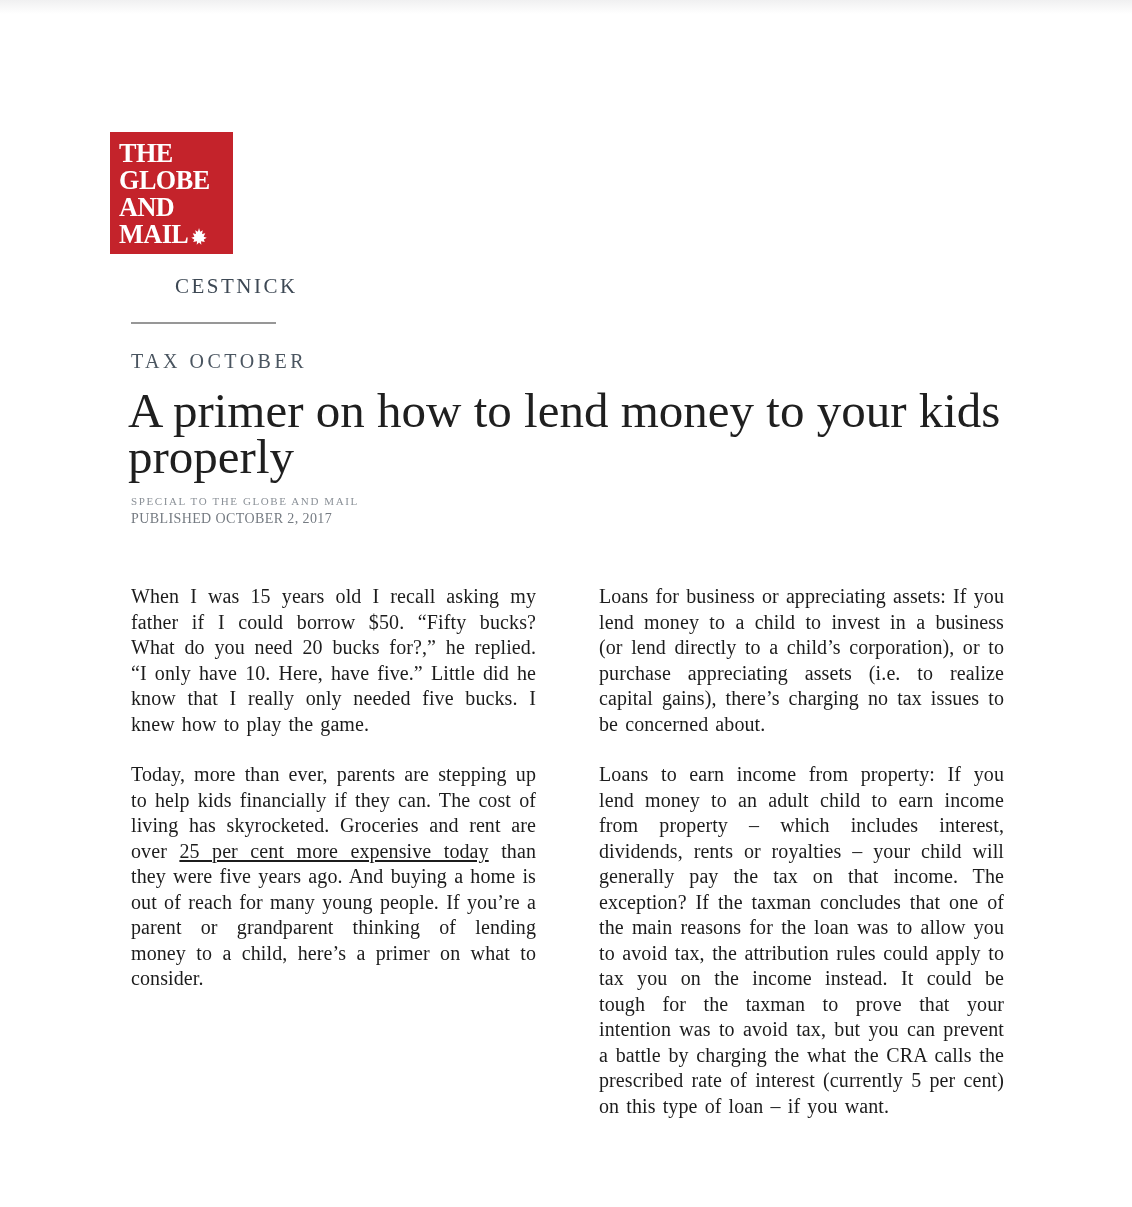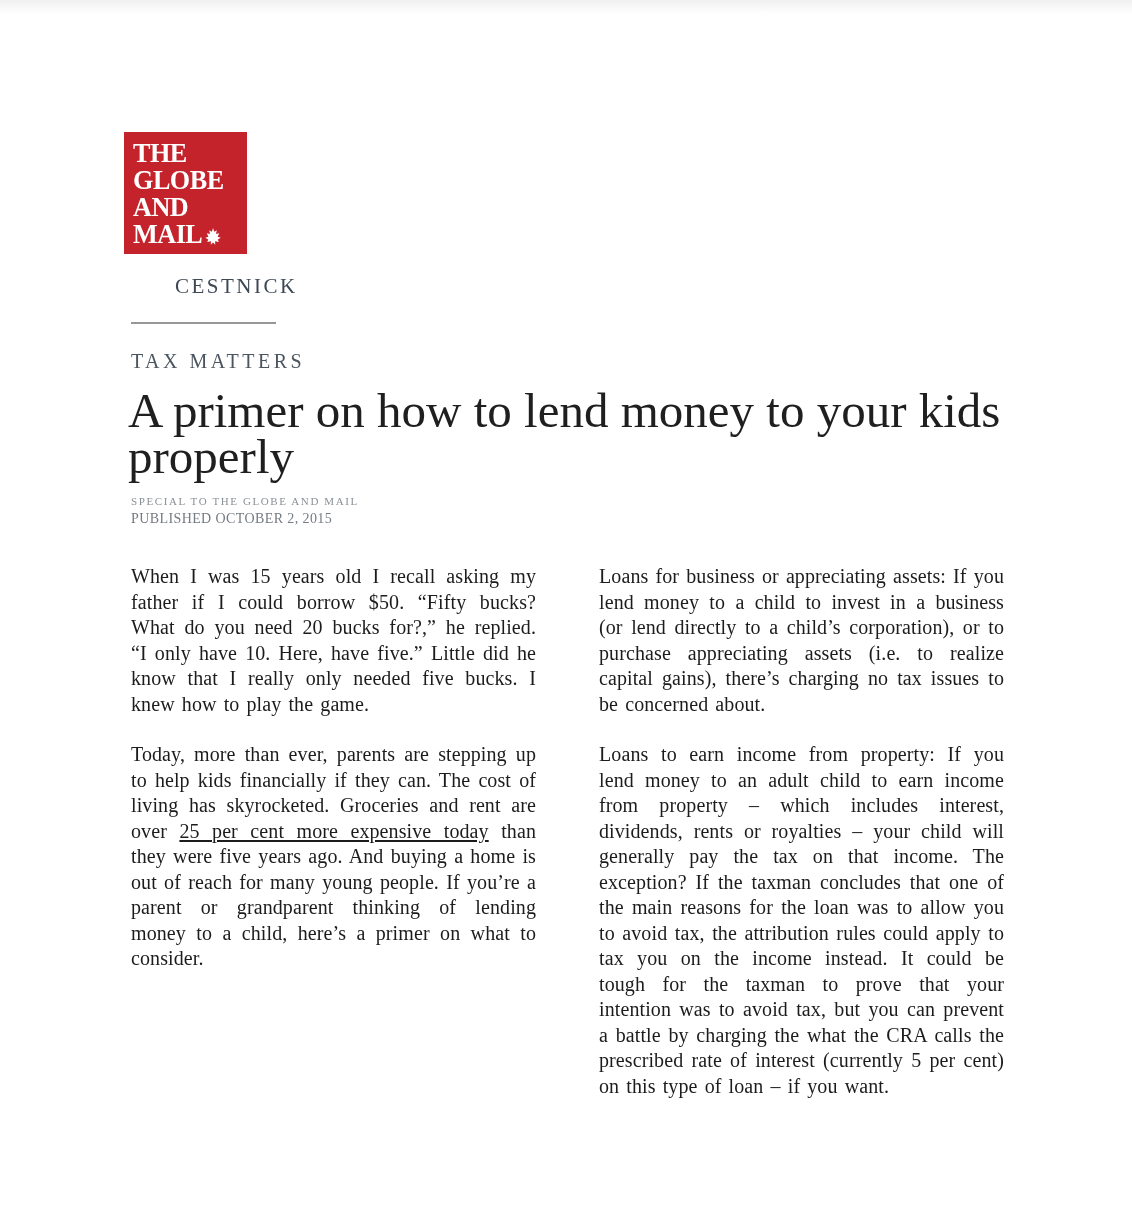--- a/index.html
+++ b/index.html
@@ -8,21 +8,21 @@
     width:1132px; height:1207px;
     font-family:"Liberation Serif", serif;
     position:relative; overflow:hidden;
     color:#1d1d1d;
   }
   .top-fade {
     position:absolute; left:0; top:0; width:1132px; height:14px;
     background:linear-gradient(var(--page-top-tint,#f0f0f1), #ffffff);
   }
   .logo {
-    position:absolute; left:124px; top:132px;
+    position:absolute; left:110px; top:132px;
     width:123px; height:122px;
     background:var(--logo-red,#c4232b);
     color:#ffffff;
     padding:7px 0 0 9px;
   }
   .logo-line {
     display:block;
     font-weight:bold;
     font-size:27px; line-height:27px;
     letter-spacing:-0.5px;
@@ -63,21 +63,21 @@
   .published {
     font-size:14px; letter-spacing:0.4px;
     color:var(--published-gray,#757b82);
     line-height:18px;
   }
   .columns {
     position:absolute; left:131px; top:564px;
     width:874px;
     display:flex; gap:63px;
   }
-  .col { width:405px; flex:0 0 405px; }
+  .col { width:405px; flex:0 0 405px;margin-top:20px; }
   .col p {
     font-size:20px; line-height:25.5px;
     letter-spacing:0.1px; word-spacing:2px;
     text-align:justify;
     margin:0 0 25px 0;
     color:#1c1c1c;
   }
   .body-link {
     color:inherit;
     text-decoration:underline;
@@ -100,27 +100,27 @@
     <span class="leaf">
       <svg width="17" height="17" viewBox="0 0 100 100" aria-hidden="true">
         <path fill="#ffffff" d="M50 4 L57 24 L73 16 L68 37 L88 33 L78 52 L97 58 L79 68 L85 82 L62 78 L64 97 L50 85 L36 97 L38 78 L15 82 L21 68 L3 58 L22 52 L12 33 L32 37 L27 16 L43 24 Z"></path>
       </svg>
     </span>
   </span>
 </div>
 
 <div class="author">CESTNICK</div>
 <div class="divider"></div>
-<div class="kicker">TAX MATTERS</div>
+<div class="kicker">TAX OCTOBER</div>
 
 <h1 class="headline">A primer on how to lend money to your kids properly</h1>
 
 <div class="byline-block">
   <div class="byline">SPECIAL TO THE GLOBE AND MAIL</div>
-  <div class="published">PUBLISHED OCTOBER 2, 2015</div>
+  <div class="published">PUBLISHED OCTOBER 2, 2017</div>
 </div>
 
 <div class="columns">
   <div class="col">
     <p>When I was 15 years old I recall asking my father if I could borrow $50. “Fifty bucks? What do you need 20 bucks for?,” he replied. “I only have 10. Here, have five.” Little did he know that I really only needed five bucks. I knew how to play the game.</p>
     <p><span>Today, more than ever, parents are stepping up to help kids financially if they can. The cost of living has skyrocketed. Groceries and rent are over </span><a class="body-link">25 per cent more expensive today</a><span> than they were five years ago. And buying a home is out of reach for many young people. If you’re a parent or grandparent thinking of lending money to a child, here’s a primer on what to consider.</span></p>
   </div>
   <div class="col">
     <p>Loans for business or appreciating assets: If you lend money to a child to invest in a business (or lend directly to a child’s corporation), or to purchase appreciating assets (i.e. to realize capital gains), there’s charging no tax issues to be concerned about.</p>
     <p>Loans to earn income from property: If you lend money to an adult child to earn income from property – which includes interest, dividends, rents or royalties – your child will generally pay the tax on that income. The exception? If the taxman concludes that one of the main reasons for the loan was to allow you to avoid tax, the attribution rules could apply to tax you on the income instead. It could be tough for the taxman to prove that your intention was to avoid tax, but you can prevent a battle by charging the what the CRA calls the prescribed rate of interest (currently 5 per cent) on this type of loan – if you want.</p>

